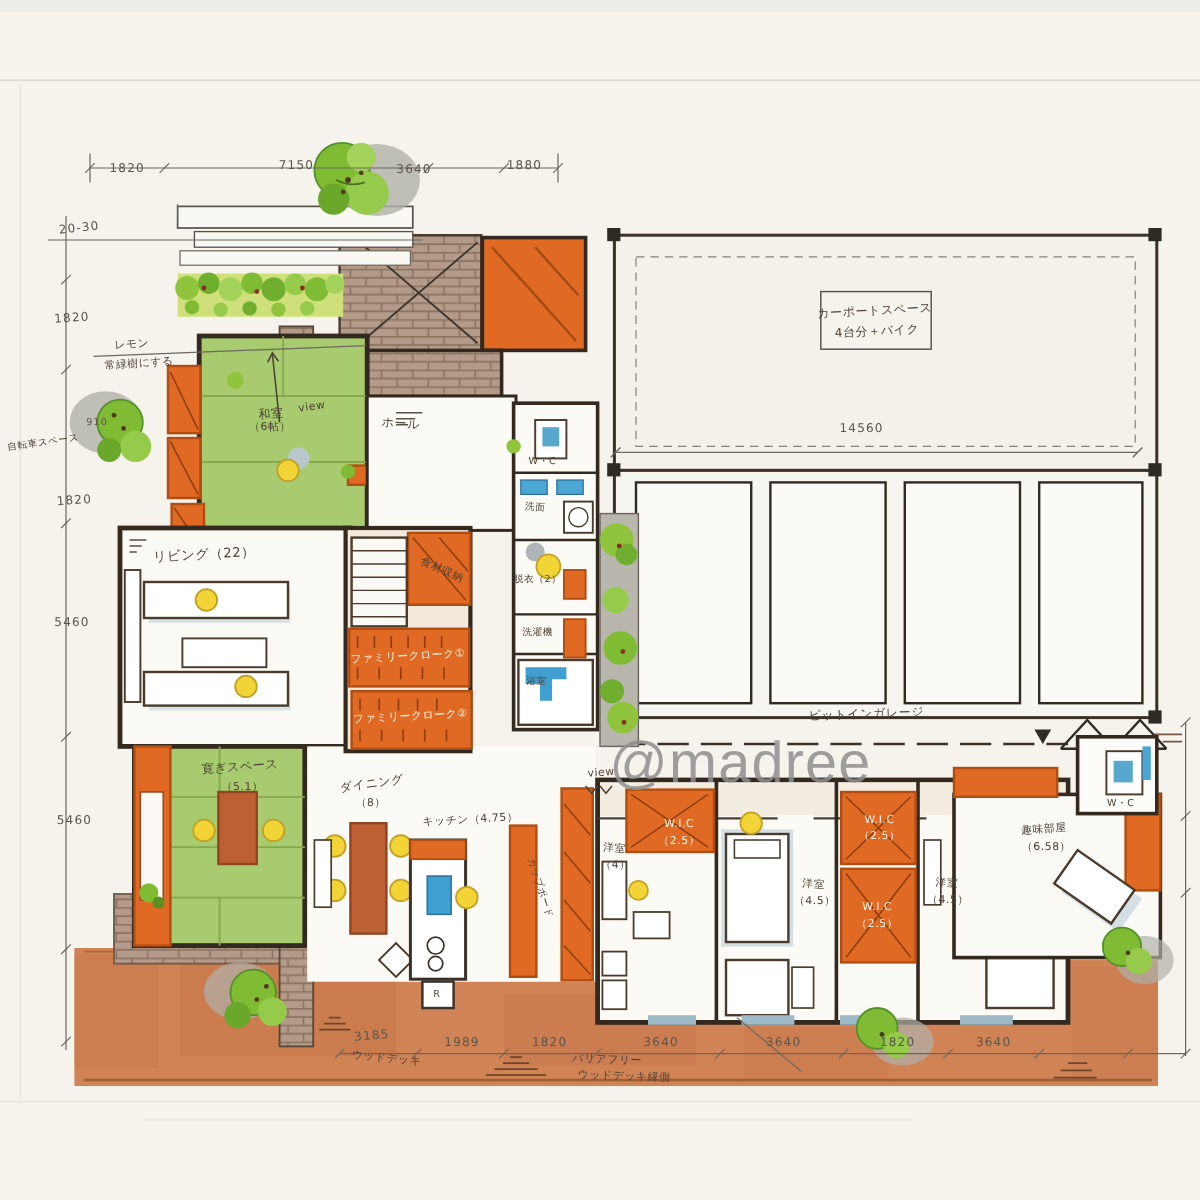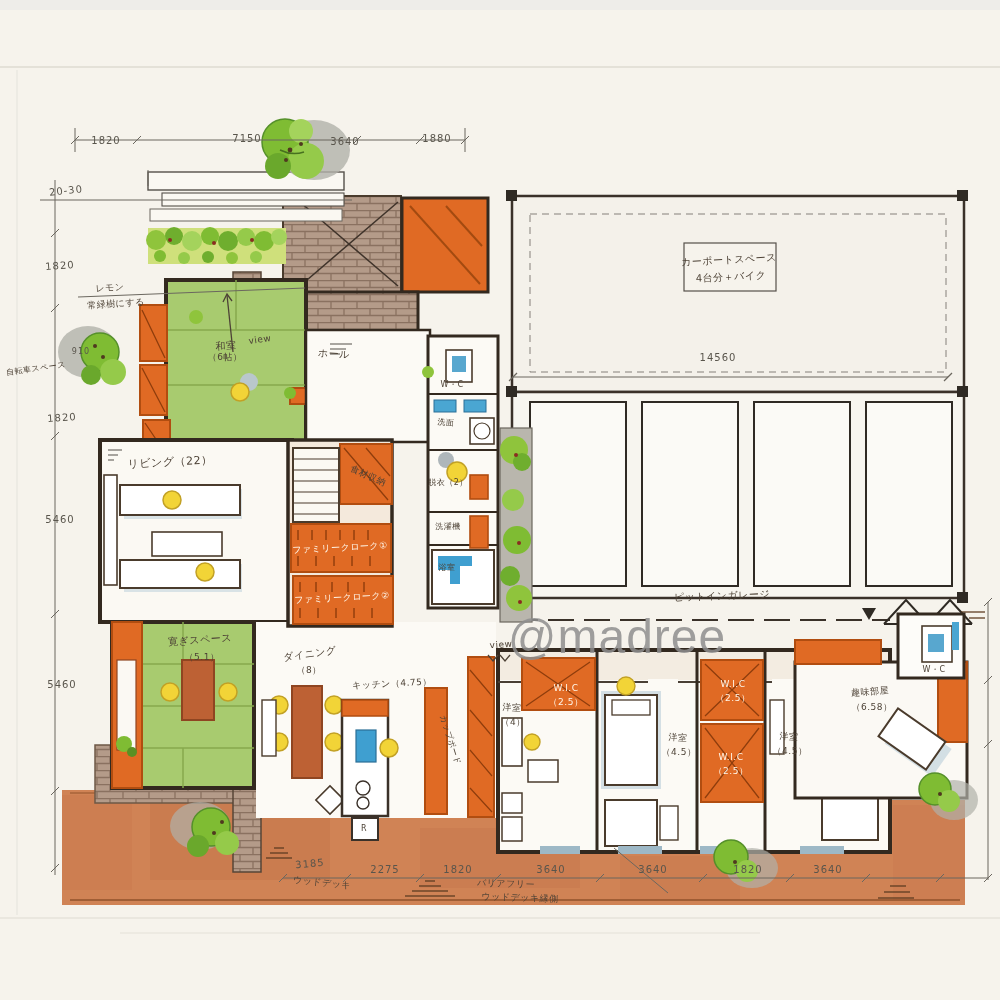--- a/index.html
+++ b/index.html
@@ -358,21 +358,21 @@
 <span class="lbl dim" style="left:60px;top:266px;--r:-4deg">1820</span>
 <span class="lbl dim" style="left:81px;top:352px;font-size:8px">910</span>
 <span class="lbl dim" style="left:62px;top:418px;--r:-4deg">1820</span>
 <span class="lbl dim" style="left:60px;top:520px">5460</span>
 <span class="lbl dim" style="left:62px;top:685px">5460</span>
 <span class="lbl note s9" style="left:110px;top:288px;--r:-4deg">レモン</span>
 <span class="lbl note s9" style="left:116px;top:304px;--r:-4deg">常緑樹にする</span>
 <span class="lbl note s8" style="left:36px;top:369px;--r:-8deg">自転車スペース</span>
 
 <span class="lbl dim" style="left:310px;top:864px;--r:-5deg">3185</span>
-<span class="lbl dim" style="left:385px;top:870px">2275</span>
+<span class="lbl dim" style="left:385px;top:870px">1989</span>
 <span class="lbl dim" style="left:458px;top:870px">1820</span>
 <span class="lbl dim" style="left:551px;top:870px">3640</span>
 <span class="lbl dim" style="left:653px;top:870px">3640</span>
 <span class="lbl dim" style="left:748px;top:870px">1820</span>
 <span class="lbl dim" style="left:828px;top:870px">3640</span>
 <span class="lbl note s9" style="left:322px;top:883px;--r:6deg">ウッドデッキ</span>
 <span class="lbl note s9" style="left:506px;top:884px;--r:2deg">バリアフリー</span>
 <span class="lbl note s9" style="left:520px;top:898px;--r:2deg">ウッドデッキ縁側</span>
 
 <span class="lbl note s10" style="left:729px;top:260px;--r:-3deg">カーポートスペース</span>

